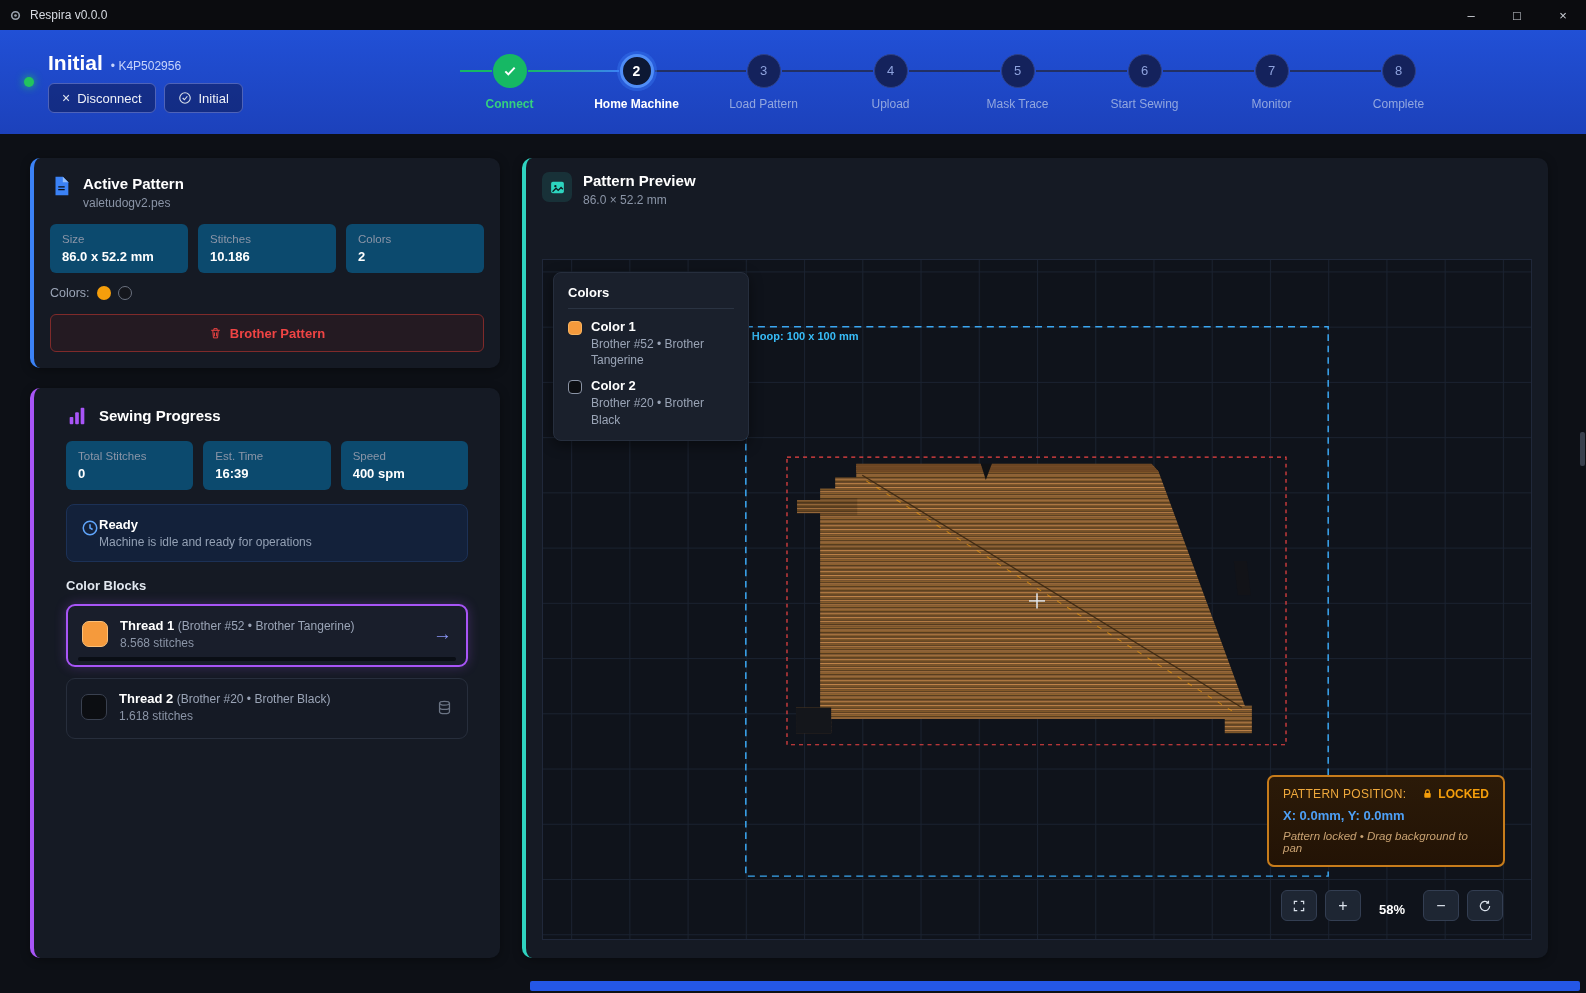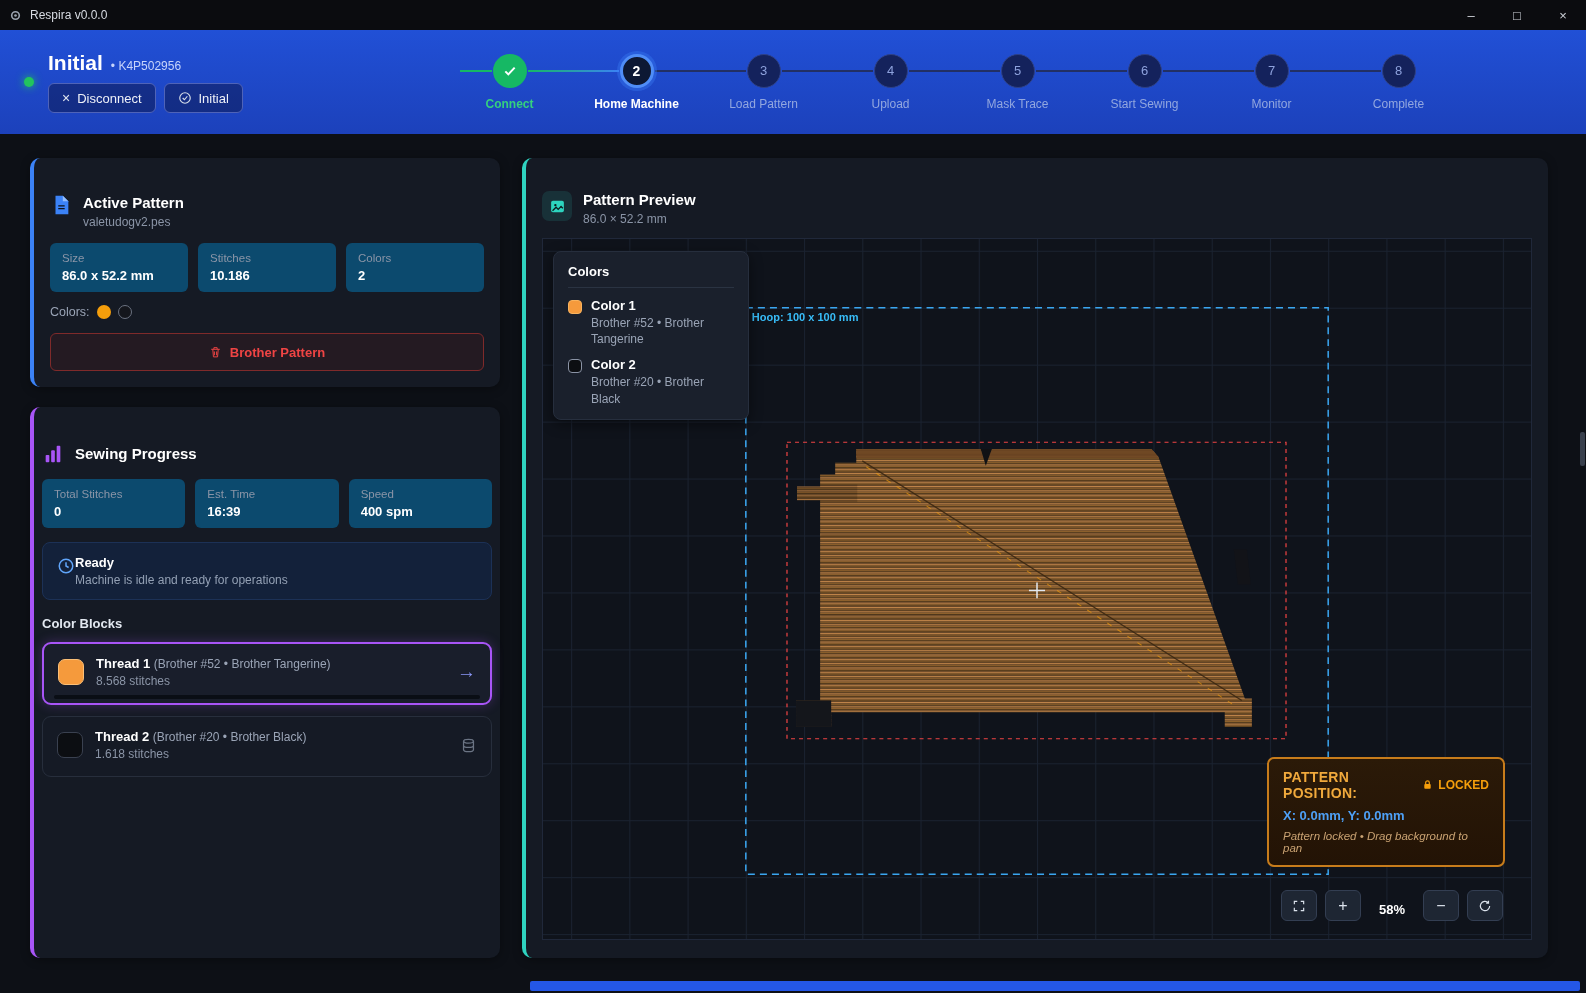--- a/index.html
+++ b/index.html
@@ -40,71 +40,71 @@
   .s-active .slabel { color:#fff; font-weight:700; }
 
   
   .content { display:flex; gap:22px; padding:24px 38px 35px 30px; height:859px; }
   .left-col { width:470px; flex:none; display:flex; flex-direction:column; gap:20px; }
   .panel { background:#151a24; border-radius:10px; box-shadow:0 2px 10px rgba(0,0,0,.35); }
   .panel.blue { border-left:4px solid #3b82f6; }
   .panel.purple { border-left:4px solid #a855f7; }
   .panel.teal { border-left:4px solid #2fd3c0; }
 
-  .phead { display:flex; align-items:flex-start; gap:11px;margin-top:19px; }
+  .phead { display:flex; align-items:flex-start; gap:11px; }
   .ptitle { font-size:15px; font-weight:700; color:#fff; }
   .psub { font-size:12px; color:#8b95a7; margin-top:4px; }
 
   .ap { padding:17px 16px 16px; }
   .stats { display:flex; gap:10px; margin-top:14px; }
   .stat { flex:1; background:#0c4a6e; border-radius:6px; padding:9px 12px; }
   .stat .sl { font-size:11.5px; color:#8b95a7; margin-bottom:4px; }
   .stat .sv { font-size:13px; font-weight:700; color:#fff; }
   .colors-row { display:flex; align-items:center; gap:7px; margin-top:13px; font-size:12.5px; color:#9aa4b6; }
   .dot { width:14px; height:14px; border-radius:50%; display:inline-block; }
   .dot.d2 { border:1.5px solid #6b7280; }
   .del-btn { margin-top:14px; width:100%; height:38px; display:flex; align-items:center; justify-content:center; gap:8px; background:rgba(127,29,29,.14); border:1px solid #7f2a2a; border-radius:6px; color:#ef4444; font-size:13px; font-weight:600; cursor:pointer; font-family:inherit; }
 
-  .sew { flex:1; padding:17px 8px 16px; display:flex; flex-direction:column; }
+  .sew { flex:1; padding:17px 32px 16px; display:flex; flex-direction:column; }
   .status-box { margin-top:14px; display:flex; padding:12px 14px; background:#13213a; border:1px solid #1c3156; border-radius:8px; align-items:flex-start; }
   .status-title { font-size:13px; font-weight:700; color:#fff; }
   .status-desc { font-size:12px; color:#93a0b4; margin-top:3px; }
   .cb-label { margin-top:16px; font-size:13px; font-weight:700; color:#e2e8f0; }
   .tcard { position:relative; margin-top:11px; display:flex; align-items:center; gap:12px; padding:12px 14px 15px; border-radius:9px; }
   .tcard.active { border:2px solid #a855f7; background:#191e2b; box-shadow:0 0 12px rgba(168,85,247,.28); }
   .tcard.idle { border:1px solid #272e3c; background:#151a25; }
   .tswatch { width:26px; height:26px; border-radius:7px; flex:none; }
   .tswatch.b1 { border:1px solid #fbbf77; }
   .tswatch.b2 { border:1px solid #3a4150; }
   .tmain { flex:1; }
   .tname { font-size:13px; font-weight:700; color:#fff; }
   .tdetail { font-size:12px; color:#9aa4b6; font-weight:400; }
   .tstitches { font-size:12px; color:#8b95a7; margin-top:3px; }
   .tarrow { font-size:19px; color:#8b97f8; }
   .track { position:absolute; left:10px; right:10px; bottom:4px; height:4px; background:#0a0e15; border-radius:2px; }
 
   
-  .preview { flex:1; padding:14px 16px 18px; display:flex; flex-direction:column; }
+  .preview { flex:1; padding:14px 16px 18px; display:flex; flex-direction:column;gap:40px; }
   .iconbox { width:30px; height:30px; border-radius:7px; display:flex; align-items:center; justify-content:center; flex:none; }
   .iconbox.teal-bg { background:rgba(45,212,191,.13); }
   .canvas { position:relative; margin-top:12px; height:713px; background:#0f131b; border:1px solid #20283a; overflow:hidden; cursor:grab; }
   .scene { position:absolute; inset:0; width:100%; height:100%; }
 
   .legend { position:absolute; left:10px; top:12px; width:196px; background:#1a202c; border:1px solid #262e3d; border-radius:8px; padding:12px 14px; box-shadow:0 4px 14px rgba(0,0,0,.45); }
   .legend-title { font-size:13px; font-weight:700; color:#fff; padding-bottom:8px; border-bottom:1px solid #2a3342; }
   .legend-item { display:flex; gap:9px; margin-top:10px; align-items:flex-start; }
   .sw { width:14px; height:14px; border-radius:4px; flex:none; margin-top:2px; }
   .sw.s1 { border:1px solid #f8b35f; }
   .sw.s2 { border:1px solid #8a93a5; }
   .legend-name { font-size:13px; font-weight:700; color:#fff; }
   .legend-desc { font-size:12px; color:#9aa4b6; line-height:1.35; margin-top:2px; }
 
   .posbox { position:absolute; right:26px; bottom:72px; width:238px; background:linear-gradient(180deg,#2b1a08,#231305); border:2px solid #c77c1b; border-radius:7px; padding:10px 14px 11px; }
   .posrow1 { display:flex; align-items:center; justify-content:space-between; }
-  .postitle { font-size:14px; font-weight:700; color:#f0a93c; letter-spacing:.3px; }
+  .postitle { font-size:12px; font-weight:400; color:#f0a93c; letter-spacing:.3px; }
   .poslock { display:flex; align-items:center; gap:5px; font-size:12px; font-weight:700; color:#f59e0b; }
   .poscoords { margin-top:7px; font-size:13px; font-weight:700; color:#4ea0f6; }
   .poshint { margin-top:7px; font-size:11.5px; font-style:italic; color:#c9a272; }
 
   .zoombar { position:absolute; right:28px; bottom:18px; display:flex; align-items:center; gap:8px; }
   .zbtn { width:36px; height:31px; background:#1e2633; border:1px solid #333e52; border-radius:6px; color:#dbe2ec; font-size:16px; display:flex; align-items:center; justify-content:center; cursor:pointer; font-family:inherit; }
   .zlevel { width:46px; text-align:center; font-size:13px; font-weight:700; color:#fff;margin-top:8px; }
 
   .bottombar { position:absolute; left:530px; right:6px; bottom:2px; height:10px; background:#2457e6; border-radius:2px; }
   .vthumb { position:absolute; right:1px; top:432px; width:5px; height:34px; background:#39404d; border-radius:2px; }

